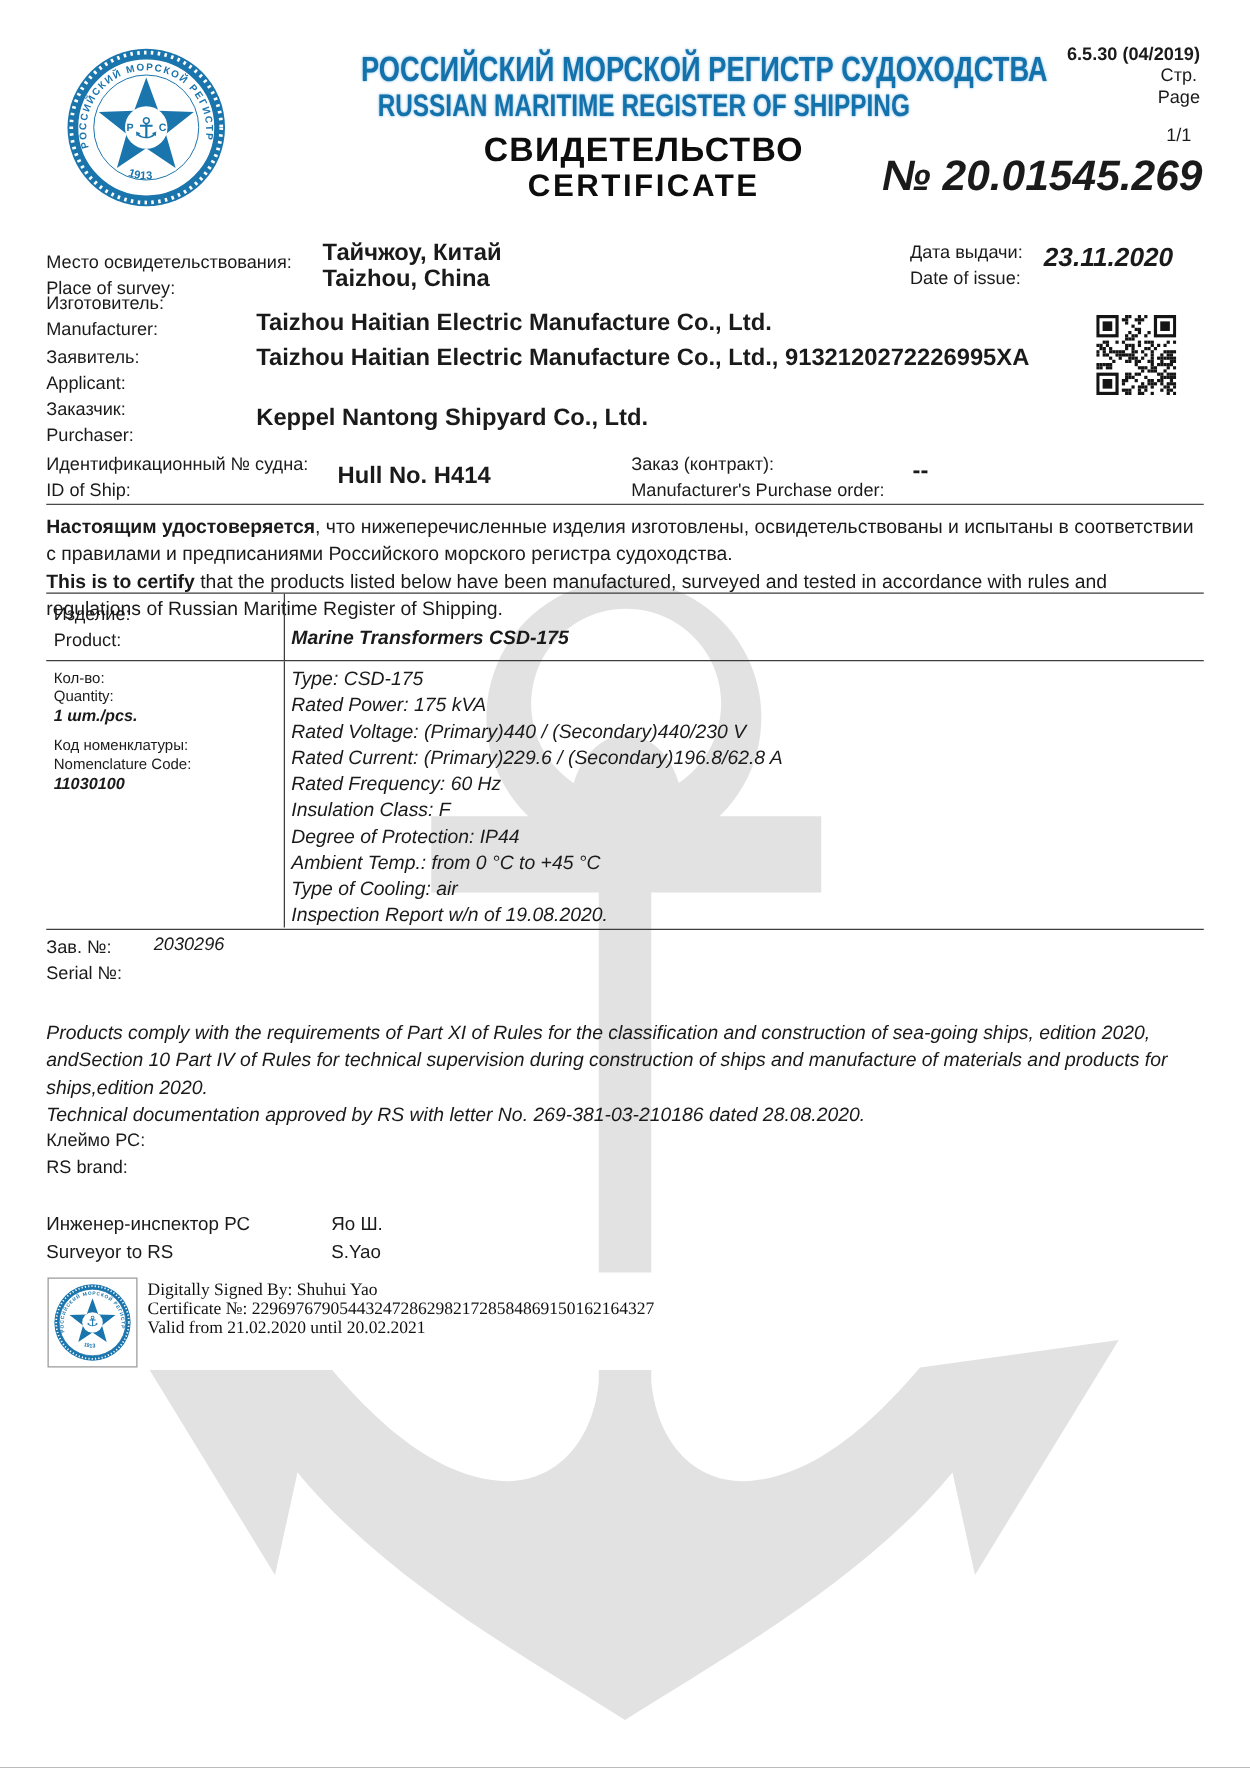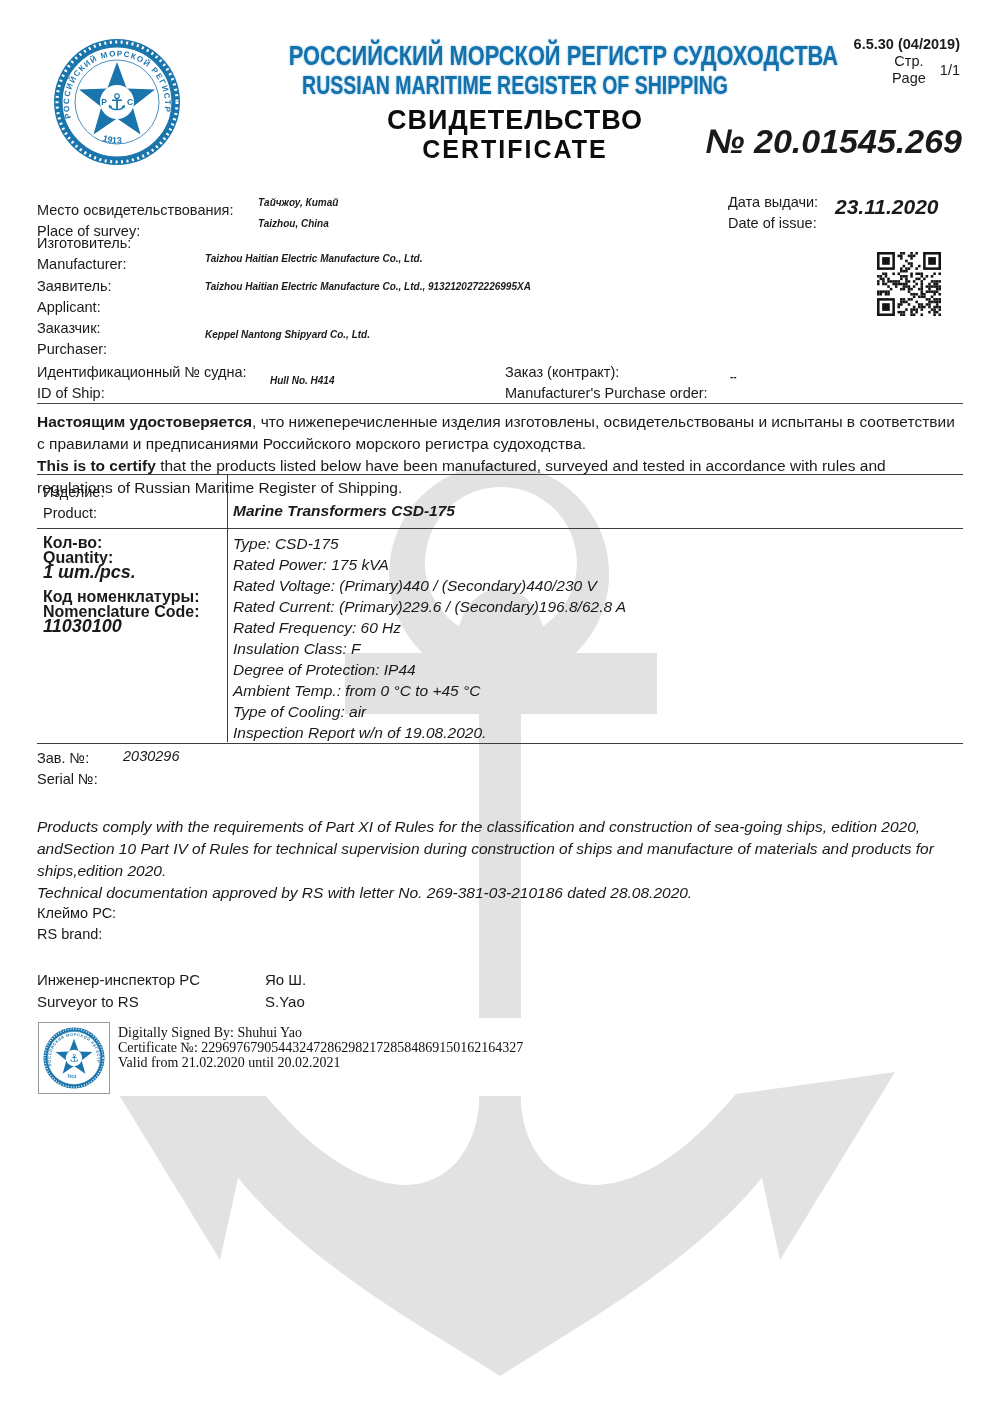--- a/index.html
+++ b/index.html
@@ -14,37 +14,37 @@
               color:#1371ac;font-weight:bold;z-index:3;}
   .cond{transform:scaleX(0.78);transform-origin:50% 50%;white-space:nowrap;
         text-shadow:0 0 2px #9cc6e2,0 0 3px #bcd8ec;}
   .org-ru{font-size:28px;line-height:31px;}
   .org-en{font-size:25px;line-height:29px;}
   .doc-title{position:absolute;left:225px;top:105px;width:580px;text-align:center;
              font-weight:bold;color:#0d0d0d;z-index:3;}
   .doc-title .ru{font-size:27px;line-height:30px;letter-spacing:1px;}
   .doc-title .en{font-size:25px;line-height:29px;letter-spacing:2px;}
   .form-code{right:40px;top:36px;font-weight:bold;font-size:14.5px;}
-  .pagebox{right:40px;top:53px;display:flex;align-items:center;gap:14px;font-size:14.5px;}
+  .pagebox{right:40px;top:53px;display:flex;align-items:center;gap:14px;font-size:14.5px;flex-direction:column;}
   .pagebox .stack{text-align:center;line-height:17px;}
   .cert-no{right:38px;top:122px;font-size:34px;font-weight:bold;font-style:italic;}
   
   .lbl{font-size:14.5px;line-height:21px;}
-  .val{font-size:10px;line-height:21px;font-weight:bold;font-style:italic;}
+  .val{font-size:19px;line-height:21px;font-weight:bold;}
   .bigdate{font-size:21px;font-weight:bold;font-style:italic;}
   .rule{left:37px;width:926px;border-top:1.6px solid #4a4a4a;height:0;}
   .para{font-size:15.5px;line-height:22px;width:926px;}
   
   .ptable{left:37px;top:474px;width:926px;height:268px;border-top:1.6px solid #3d3d3d;
           border-bottom:1.6px solid #3d3d3d;z-index:3;}
   .prow1{position:absolute;left:0;top:0;width:100%;height:53px;border-bottom:1.4px solid #3d3d3d;}
   .pleft{position:absolute;left:0;top:0;bottom:0;width:190px;border-right:1.4px solid #3d3d3d;}
   .prow2{position:absolute;left:0;top:54px;width:100%;height:213px;}
-  .small-lbl{font-size:16px;line-height:15px;font-weight:bold;}
-  .small-val{font-size:18px;line-height:15px;font-weight:bold;font-style:italic;}
+  .small-lbl{font-size:12px;line-height:15px;}
+  .small-val{font-size:13px;line-height:15px;font-weight:bold;font-style:italic;}
   .details{font-size:15.5px;line-height:21px;font-style:italic;white-space:pre-line;}
   .italic{font-style:italic;}
   .pre{white-space:pre-line;}
   
   .sigbox{left:33px;top:1018px;width:492px;height:78px;background:#fff;z-index:2;}
   .sig-logo{position:absolute;left:5px;top:4px;width:70px;height:70px;border:1px solid #9a9a9a;
             background:#fff;display:flex;align-items:center;justify-content:center;z-index:3;}
   .sigtext{position:absolute;left:85px;top:7px;font-family:"Liberation Serif","DejaVu Serif",serif;
            font-size:14px;line-height:15px;color:#111;z-index:3;}
   .qr{left:877px;top:252px;width:64px;height:64px;}

